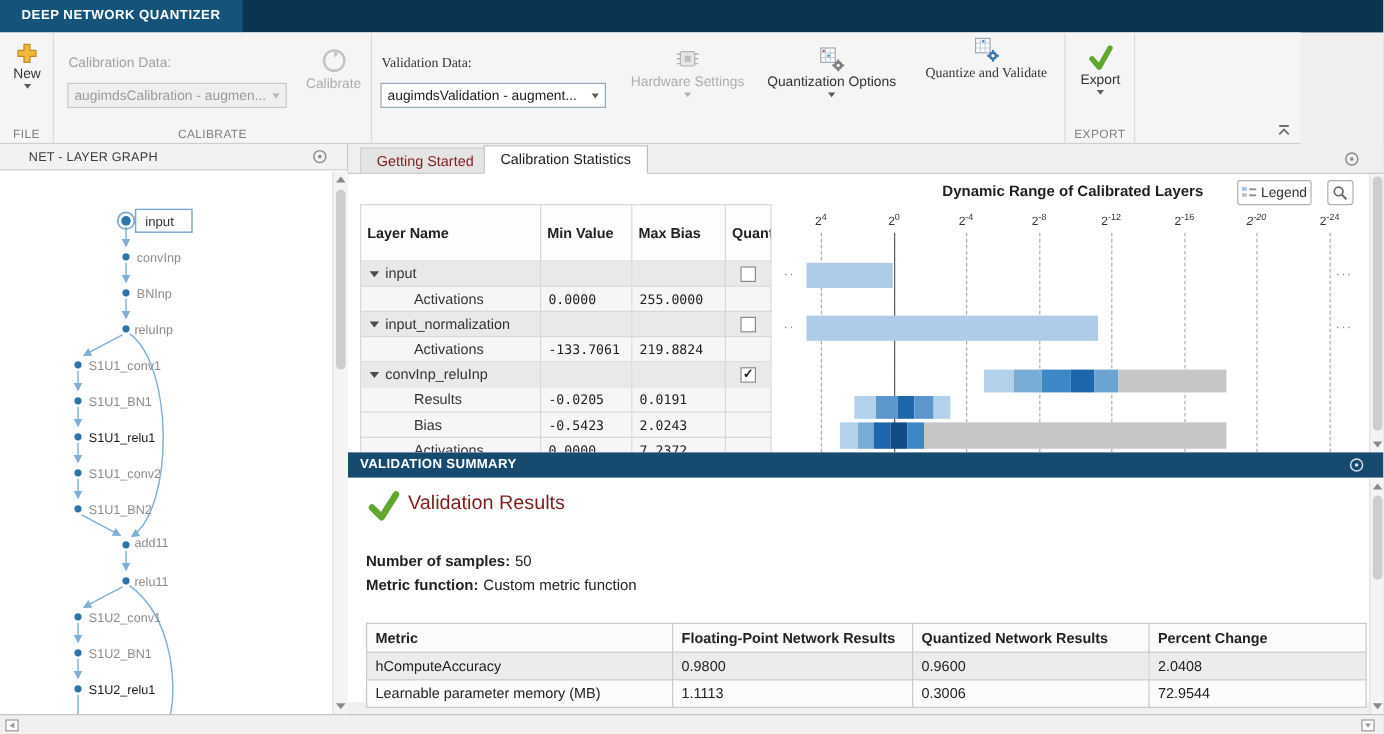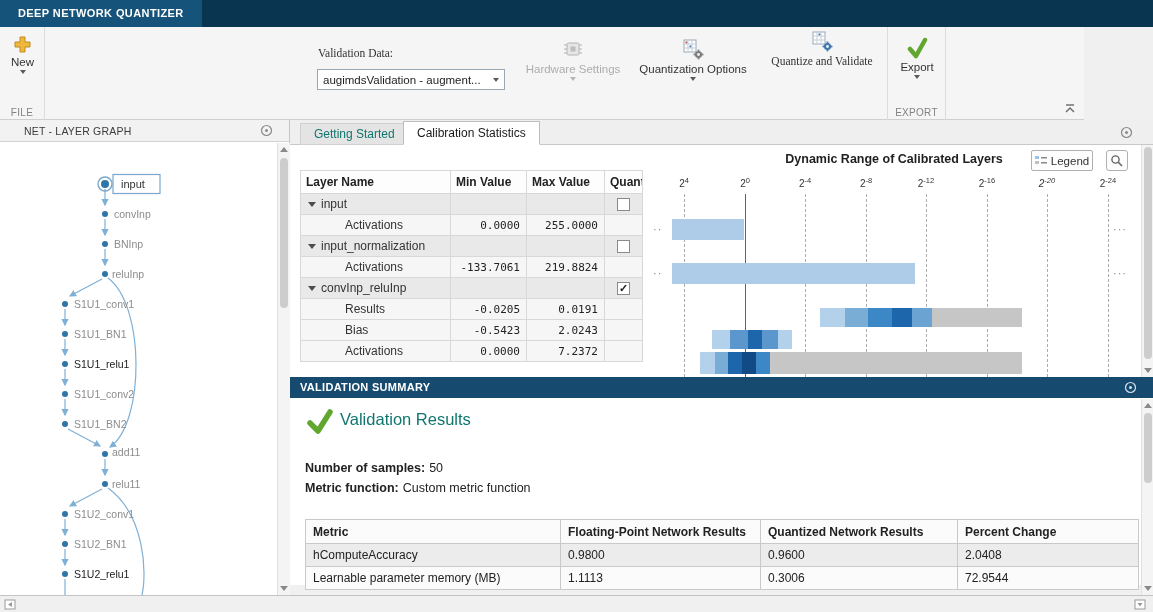--- a/index.html
+++ b/index.html
@@ -55,54 +55,54 @@
   
   .sb-track { position:absolute; background:#f4f4f4; border-left:1px solid #e0e0e0; }
   .sb-thumb { position:absolute; left:2px; width:8px; background:#cdcdcd; border-radius:4px; }
   .sb-arrow { position:absolute; left:0; width:12px; height:13px; display:flex; align-items:center; justify-content:center; }
   .tri-up { width:0; height:0; border-left:4px solid transparent; border-right:4px solid transparent; border-bottom:5px solid #8a8a8a; }
   .tri-down { width:0; height:0; border-left:4px solid transparent; border-right:4px solid transparent; border-top:5px solid #8a8a8a; }
 
   
   .tabstrip { position:absolute; left:290px; top:120px; width:863px; height:25px; background:#efefef; border-bottom:1px solid #c8c8c8; }
   .doc-tab { position:absolute; line-height:21px; font-size:12px; padding:0 13px; }
-  .doc-tab.inactive { top:3px; height:22px; background:#e4e4e4; border:1px solid #cfcfcf; color:#0f766e;text-align:center; }
+  .doc-tab.inactive { top:3px; height:22px; background:#e4e4e4; border:1px solid #cfcfcf; color:#7f1d1d;text-align:center; }
   .doc-tab.active { top:1px; height:24px; background:#fff; border:1px solid #bdbdbd; border-bottom:1px solid #fff; color:#1a1a1a; line-height:23px; z-index:2; }
 
   
   .stats-panel { position:absolute; left:290px; top:145px; width:863px; height:232px; background:#fff; overflow:hidden; }
   table.stats { position:absolute; left:10px; top:25px; width:342px; border-collapse:collapse; table-layout:fixed; }
   table.stats th, table.stats td { border:1px solid #d8d8d8; height:21px; font-size:12px; overflow:hidden; white-space:nowrap; }
-  table.stats th { font-weight:bold; background:#fdfdfd; text-align:left; padding:4px 5px; color:#222; }
+  table.stats th { font-weight:bold; background:#fdfdfd; text-align:left; padding:16px 5px; color:#222; }
   table.stats td.cell-name { padding:2px 4px; }
   table.stats td.cell-name.group { background:#e9e9e9; }
   table.stats tr.group-row td { background:#e9e9e9; }
   table.stats tr.child-row td { background:#f6f6f6; }
-  table.stats td.cell-num { text-align:right; padding:2px 6px; font-family:"DejaVu Sans Mono", monospace; font-size:11px; color:#222; }
+  table.stats td.cell-num { text-align:left; padding:2px 6px; font-family:"DejaVu Sans Mono", monospace; font-size:11px; color:#222; }
   table.stats td.cell-check { text-align:center; }
   .tri { display:inline-block; width:0; height:0; border-left:4px solid transparent; border-right:4px solid transparent; border-top:5px solid #4c4c4c; margin:0 5px 1px 3px; vertical-align:middle; }
   .child-indent { padding-left:40px; display:inline-block; }
   .checkbox { display:inline-block; width:13px; height:13px; border:1px solid #8a8a8a; background:#fff; line-height:11px; font-size:11px; color:#222; font-weight:bold; vertical-align:middle; }
 
   
   .chart { position:absolute; left:358px; top:5px; width:492px; height:227px; overflow:hidden; }
   .chart-title { position:absolute; left:0; top:2px; width:492px; text-align:center; font-weight:bold; font-size:12.5px; color:#1f1f1f; }
   .legend-btn { position:absolute; left:383px; top:0; width:62px; height:21px; border:1px solid #b0b0b0; border-radius:2px; background:#fdfdfd; display:flex; align-items:center; justify-content:center; gap:4px; font-size:11.5px; color:#333; }
   .zoom-btn { position:absolute; left:458px; top:0; width:22px; height:21px; border:1px solid #b0b0b0; border-radius:3px; background:#fdfdfd; display:flex; align-items:center; justify-content:center; }
   .gridline { position:absolute; top:44px; bottom:0; width:0; border-left:1px dashed #adadad; }
   .zeroline { position:absolute; top:44px; bottom:0; width:0; border-left:1px solid #636363; }
   .tick { position:absolute; top:26px; width:28px; text-align:center; font-size:10px; color:#333; }
   .tick sup { font-size:7.5px; }
   .bar-seg { position:absolute; }
   .bar-dots { position:absolute; font-size:11px; color:#8a8a8a; letter-spacing:1px; line-height:10px; }
 
   
   .val-panel { position:absolute; left:290px; top:377px; width:863px; height:208px; background:#fff; }
   .val-header { position:absolute; left:0; top:0; right:0; height:21px; background:#174a6f; color:#fff; font-size:11px; font-weight:bold; letter-spacing:.3px; line-height:21px; padding-left:10px; }
-  .val-title { position:absolute; left:50px; top:33px; font-size:16.5px; color:#0f766e; }
+  .val-title { position:absolute; left:50px; top:33px; font-size:16.5px; color:#7f1d1d; }
   .val-line { position:absolute; left:15px; font-size:12.5px; color:#222; }
   .val-line b { font-weight:bold; }
   .val-line span { margin-left:4px; font-weight:normal; }
   table.valtbl { position:absolute; left:15px; top:142px; width:833px; border-collapse:collapse; table-layout:fixed; }
   table.valtbl th, table.valtbl td { border:1px solid #c9c9c9; font-size:12px; text-align:left; padding:4px 7px; white-space:nowrap; overflow:hidden; }
   table.valtbl th { font-weight:bold; background:#fbfbfb; color:#222; height:24px; }
   table.valtbl td { height:21px; color:#222; }
   table.valtbl tr.r0 td { background:#ececec; }
   table.valtbl tr.r1 td { background:#fbfbfb; }
 
@@ -124,20 +124,35 @@
       <div class="tb-button" style="left:4px;top:8px;width:37px;">
         <svg width="19" height="19">
             <path d="M7 2 h5 v5 h5 v5 h-5 v5 H7 v-5 H2 V7 h5 z" fill="#f0b73d" stroke="#bd8d1d" stroke-width="1"></path>
           </svg>
         <span class="tb-label">New</span>
         <span class="caret"></span>
       </div>
       <div class="tb-sec-label">FILE</div>
     </div>
 
+    <div class="tb-section" style="left:45px;width:265px;">
+      <div class="tb-field-label disabled" style="left:12px;top:20px;">Calibration Data:</div>
+      <div class="combo disabled" style="left:11px;top:42px;width:183px;">
+        <span class="combo-text">augimdsCalibration - augmen...</span>
+        <span class="caret disabled"></span>
+      </div>
+      <div class="tb-button" style="left:205px;top:12px;width:56px;">
+        <svg width="23" height="23">
+          <circle cx="11.5" cy="11.5" r="8.5" fill="none" stroke="#c3c3c3" stroke-width="2"></circle>
+          <path d="M11.5 3 L15 6 L11.5 9 z" fill="#c3c3c3"></path>
+        </svg>
+        <span class="tb-label disabled">Calibrate</span>
+      </div>
+      <div class="tb-sec-label">CALIBRATE</div>
+    </div>
 
     <div class="tb-section" style="left:310px;width:578px;">
       <div class="tb-field-label" style="left:8px;top:20px;font-family:Liberation Serif, serif;">Validation Data:</div>
       <div class="combo" style="left:7px;top:42px;width:188px;">
         <span class="combo-text">augimdsValidation - augment...</span>
         <span class="caret"></span>
       </div>
 
       <div class="tb-button" style="left:205px;top:10px;width:116px;">
         <svg width="24" height="24">
@@ -327,21 +342,21 @@
       <colgroup>
           <col style="width:150px">
           <col style="width:76px">
           <col style="width:78px">
           <col style="width:38px">
         </colgroup>
       <thead>
         <tr>
           <th>Layer Name</th>
           <th>Min Value</th>
-          <th>Max Value</th>
+          <th>Max Bias</th>
           <th>Quant</th>
         </tr>
       </thead>
       <tbody>
           <tr class="group-row">
             <td class="cell-name group"><span class="tri"></span><span>input</span></td>
             <td class="cell-num"></td>
             <td class="cell-num"></td>
             <td class="cell-check"><span class="checkbox"></span></td>
           </tr>

